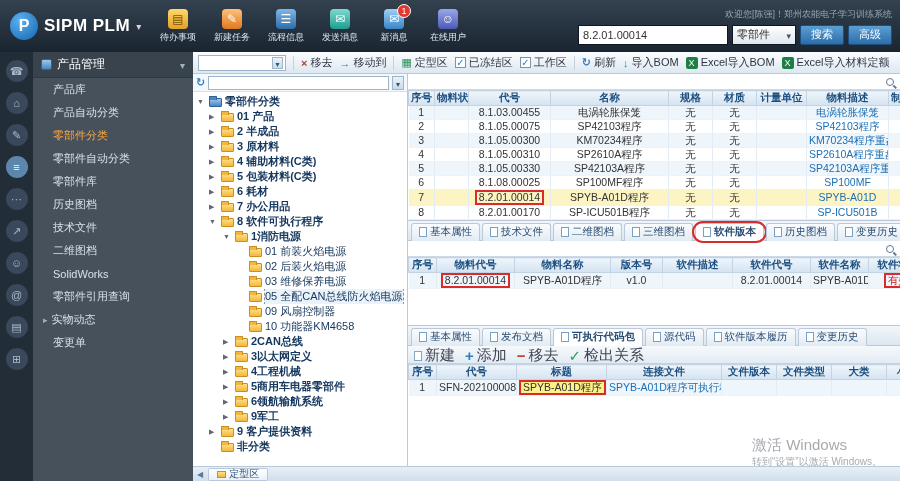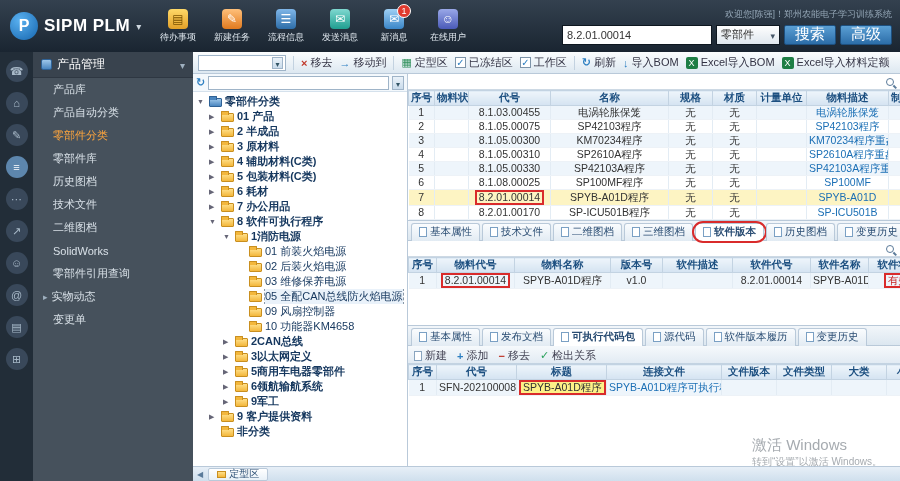--- a/index.html
+++ b/index.html
@@ -23,21 +23,21 @@
   .ic-indigo { background: linear-gradient(#9aa8e8,#4a5ab8); }
   .tb-label { font-size: 9px; color: #dfe7ee; white-space: nowrap; }
   .badge { display: none; position: absolute; top: -5px; right: 9px; background: #e03a2f; border: 1px solid #fff; border-radius: 8px; min-width: 14px; height: 14px; font-size: 9px; line-height: 12px; text-align: center; color:#fff; }
   .badge.show { display: block; }
   .topbar-right { margin-left: auto; display: flex; flex-direction: column; align-items: flex-end; padding: 3px 8px; gap: 4px; }
   .welcome { font-size: 9px; color: #93a5b5; white-space: nowrap; }
   .search-row { display: flex; gap: 4px; align-items: center; }
   .search-input { width: 150px; height: 20px; border: 1px solid #0e1720; background: #fff; color: #333; font-size: 11px; padding: 0 4px; font-family: inherit; }
   .type-select { width: 64px; height: 20px; background: linear-gradient(#fefefe,#dfe7ee); border: 1px solid #0e1720; color: #333; display: flex; align-items: center; justify-content: space-between; padding: 0 4px; cursor: pointer; }
   .type-select .sel-caret::after { content: "▾"; font-size: 9px; color: #456; }
-  .btn-blue { height: 20px; padding: 0 10px; background: linear-gradient(#5a9fd4,#2c6da8); border: 1px solid #1d4f7e; border-radius: 2px; color: #fff; font-size: 15px; display: flex; align-items: center; cursor: pointer; white-space: nowrap; }
+  .btn-blue { height: 20px; padding: 0 10px; background: linear-gradient(#5a9fd4,#2c6da8); border: 1px solid #1d4f7e; border-radius: 2px; color: #fff; font-size: 11px; display: flex; align-items: center; cursor: pointer; white-space: nowrap; }
 
   
   .shell { display: flex; height: 429px; }
   .rail { width: 33px; background: #222d38; display: flex; flex-direction: column; align-items: center; padding-top: 8px; gap: 10px; flex: none; }
   .rail-icon { width: 22px; height: 22px; border-radius: 50%; background: #39485a; color: #a8b9c8; display: flex; align-items: center; justify-content: center; font-size: 11px; cursor: pointer; }
   .rail-icon.active { background: #5d86ad; color: #fff; }
   .menu { width: 160px; background: #46515c; display: flex; flex-direction: column; flex: none; }
   .menu-header { height: 26px; background: #39434e; color: #fff; display: flex; align-items: center; padding: 0 8px; gap: 5px; font-size: 12px; border-bottom: 1px solid #2e3742; }
   .mh-icon { width: 11px; height: 11px; background: linear-gradient(#9ec7ea,#4a86c0); border: 1px solid #2f6296; border-radius: 2px; }
   .mh-caret { margin-left: auto; }
@@ -103,21 +103,21 @@
   .status-red { color: #c82020; }
 
   .tabs { height: 21px; background: linear-gradient(#f2f6fa,#dce7f0); border-top: 1px solid #b9c9d9; border-bottom: 1px solid #b9c9d9; display: flex; align-items: flex-start; padding: 2px 3px 0; gap: 2px; flex: none; }
   .tab { position: relative; display: flex; align-items: center; gap: 3px; padding: 1px 7px 2px; background: linear-gradient(#fafcfe,#e2ebf3); border: 1px solid #b9c9d9; border-bottom: none; border-radius: 3px 3px 0 0; font-size: 10.5px; color: #2a4d73; cursor: pointer; white-space: nowrap; }
   .tab.active { background: #fff; font-weight: bold; }
   .doc-icon { width: 8px; height: 10px; background: #fff; border: 1px solid #7aa0c4; flex: none; }
   .annot-oval { display: none; position: absolute; left: -4px; right: -4px; top: -3px; bottom: -2px; border: 2px solid #d92b2b; border-radius: 12px; pointer-events: none; }
   .tab.annot .annot-oval { display: block; }
 
   .gap36 { height: 36px; flex: none; background: #fff; }
-  .toolbar2 { height: 18px; background: linear-gradient(#f6f9fc,#e2ebf3); border-bottom: 1px solid #c3d3e2; display: flex; align-items: flex-end; gap: 10px; padding: 0 6px; font-size: 11px; color: #445; flex: none; }
+  .toolbar2 { height: 18px; background: linear-gradient(#f6f9fc,#e2ebf3); border-bottom: 1px solid #c3d3e2; display: flex; align-items: flex-start; gap: 10px; padding: 0 6px; font-size: 15px; color: #445; flex: none; }
   .g-new { width: 8px; height: 10px; background: #fff; border: 1px solid #8aa5bf; display: inline-block; }
   .g-add::before { content: "+"; color: #2d7fc1; font-weight: bold; }
   .g-minus::before { content: "−"; color: #c0392b; font-weight: bold; }
   .g-check::before { content: "✓"; color: #28a05a; font-weight: bold; }
   .spacer { flex: 1; background: #fff; }
 
   .statusbar { height: 15px; background: linear-gradient(#e7eff7,#cfdfed); border-top: 1px solid #b9c9d9; display: flex; align-items: center; padding: 0 4px; gap: 5px; font-size: 10px; color: #2a4d73; flex: none; }
   .sb-chev { font-size: 8px; color: #5b7b9a; cursor: pointer; }
   .sb-chev::before { content: "◀"; }
   .status-tab { display: flex; align-items: center; gap: 3px; background: linear-gradient(#ffffff,#e8f1f8); border: 1px solid #b9c9d9; padding: 0 8px; height: 13px; border-radius: 2px; cursor: pointer; }
@@ -242,20 +242,23 @@
   </div>
 
   <div class="menu-item">
     <span>产品自动分类</span>
   </div>
 
   <div class="menu-item active">
     <span>零部件分类</span>
   </div>
 
+  <div class="menu-item">
+    <span>零部件自动分类</span>
+  </div>
 
   <div class="menu-item">
     <span>零部件库</span>
   </div>
 
   <div class="menu-item">
     <span>历史图档</span>
   </div>
 
   <div class="menu-item">
@@ -440,20 +443,25 @@
     <span class="folder"></span>
     <span class="tlabel">2CAN总线</span>
   </div>
 
   <div class="tree-item lv2">
     <span class="arrow">▶</span>
     <span class="folder"></span>
     <span class="tlabel">3以太网定义</span>
   </div>
 
+  <div class="tree-item lv2">
+    <span class="arrow">▶</span>
+    <span class="folder"></span>
+    <span class="tlabel">4工程机械</span>
+  </div>
 
   <div class="tree-item lv2">
     <span class="arrow">▶</span>
     <span class="folder"></span>
     <span class="tlabel">5商用车电器零部件</span>
   </div>
 
   <div class="tree-item lv2">
     <span class="arrow">▶</span>
     <span class="folder"></span>

